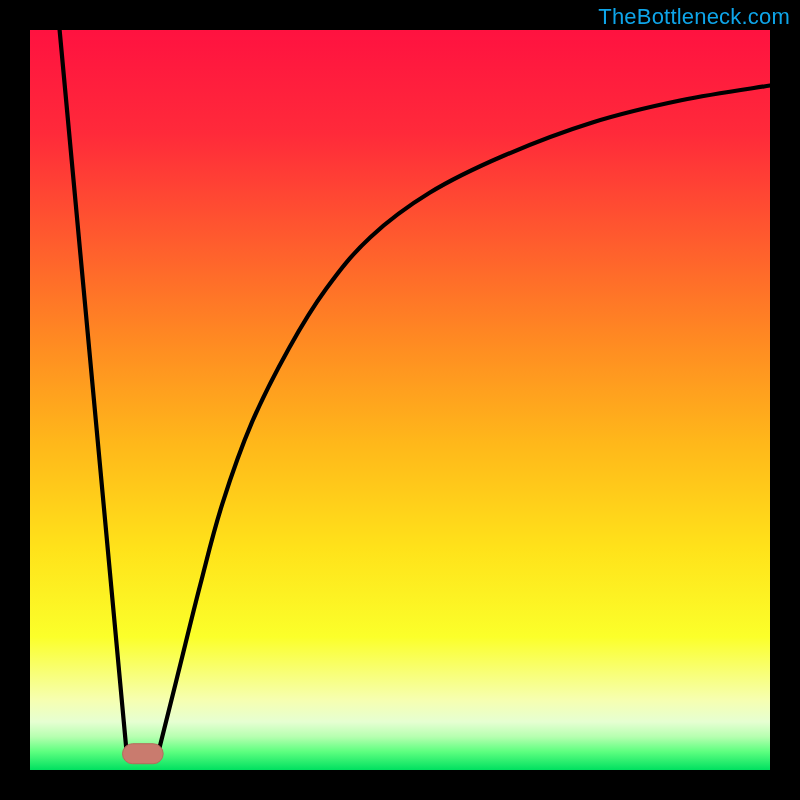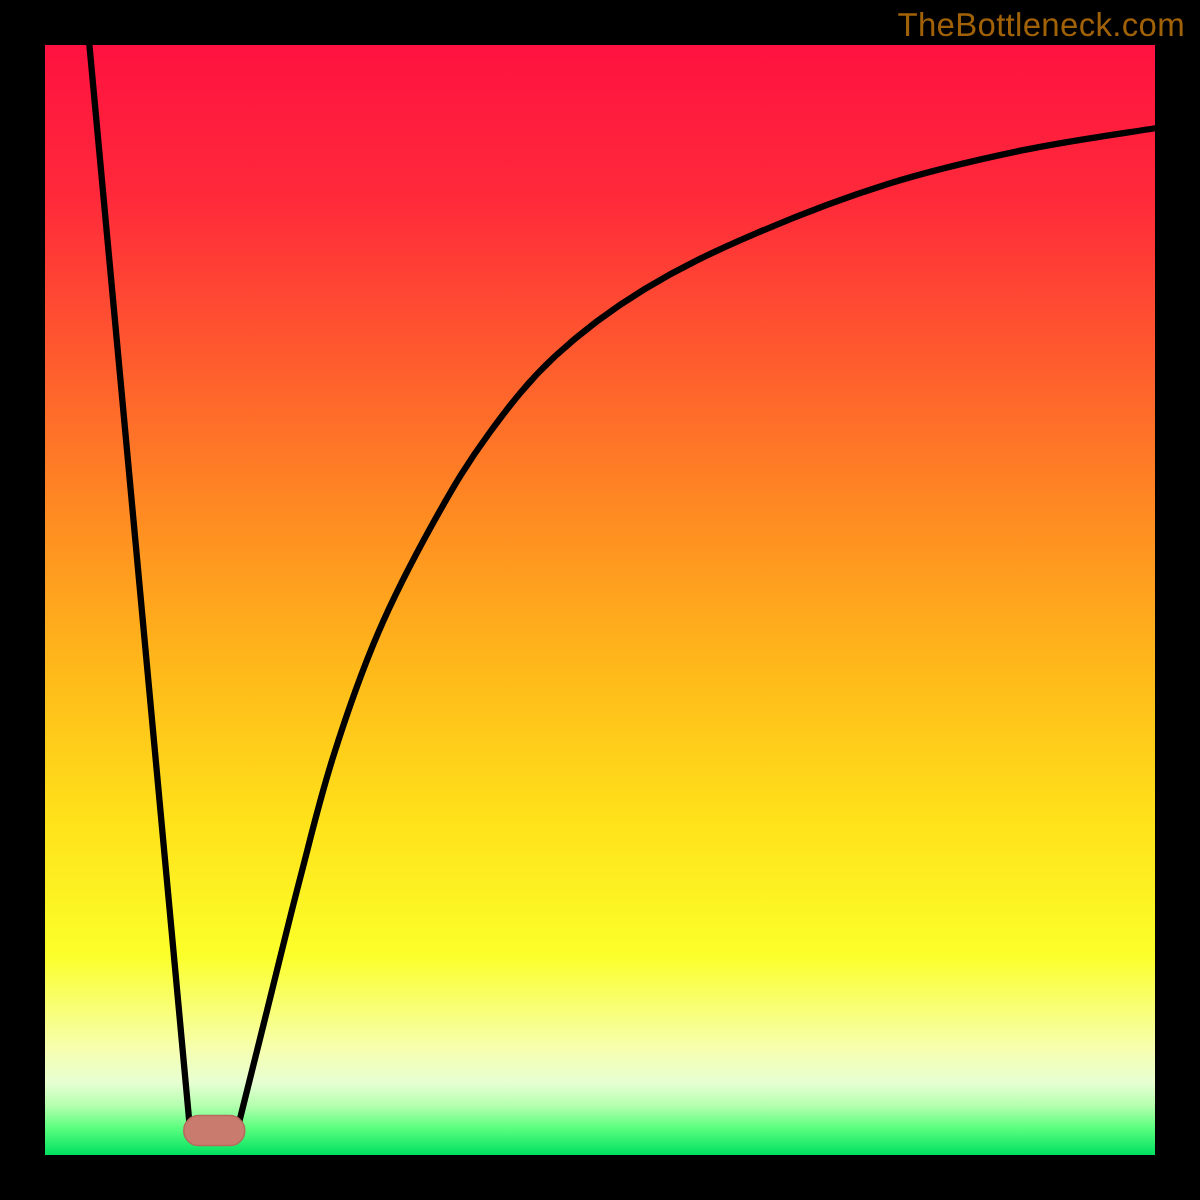--- a/index.html
+++ b/index.html
@@ -19,21 +19,21 @@
     position: absolute;
     top: 0;
     left: 0;
   }
   .watermark {
     position: absolute;
     top: 4px;
     right: 10px;
     font-family: Arial, Helvetica, sans-serif;
     font-size: 22px;
-    color: #a16207;
+    color: #0ea5e9;
     letter-spacing: 0.2px;
     user-select: none;
   }
 </style>
 </head>
 <body>
 
 <div class="stage">
   <svg id="svg" width="800" height="800" viewBox="0 0 800 800">
       <defs>

